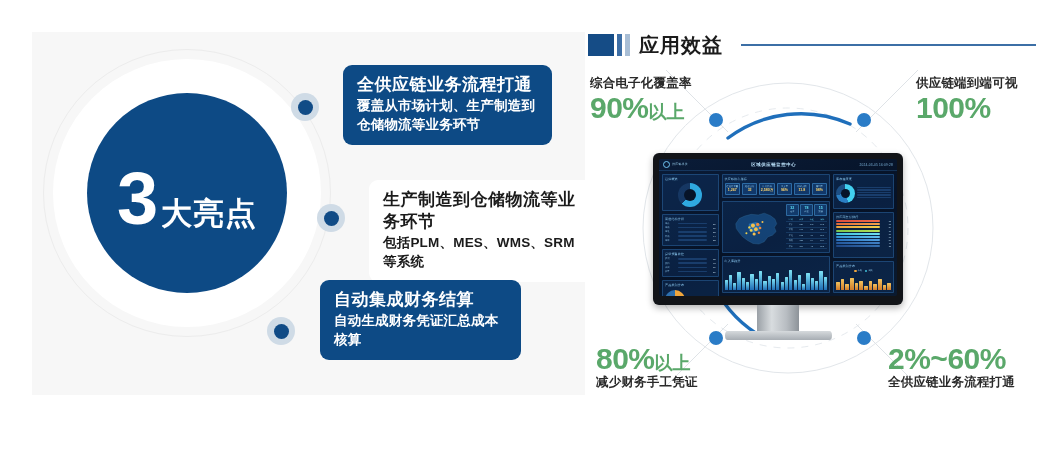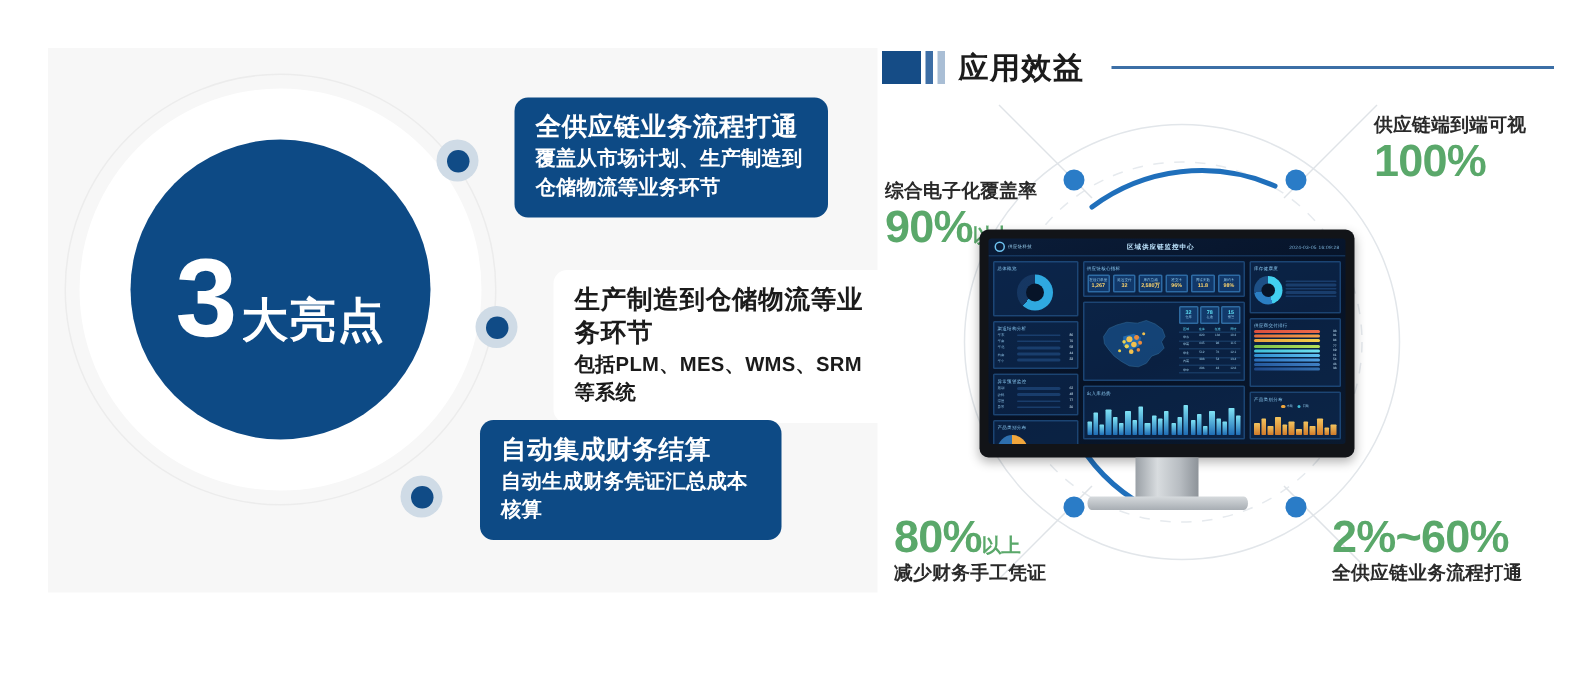--- a/index.html
+++ b/index.html
@@ -97,22 +97,22 @@
     flex:1;height:1.5px;background:#3c6fa6;margin-left:18px;margin-right:2px;
   }
 
   
   .deco{position:absolute;left:0;top:0;width:450px;height:400px;pointer-events:none;}
 
   
   .stat{position:absolute;}
   .stat-label{font-size:12.5px;color:#2a2a2a;font-weight:bold;letter-spacing:0.2px;line-height:1.2;}
   .stat-value{font-size:30px;color:#5aa86a;font-weight:bold;line-height:1.1;letter-spacing:-0.5px;}
-  .stat-value .suffix{font-size:13px;letter-spacing:0;}
-  .stat.s-tl{left:2px;top:56px;margin-top:44px;}
+  .stat-value .suffix{font-size:18px;letter-spacing:0;}
+  .stat.s-tl{left:2px;top:56px;}
   .stat.s-tr{left:328px;top:56px;text-align:left;}
   .stat.s-bl{left:8px;top:322px;}
   .stat.s-br{left:300px;top:322px;}
 
   
   .monitor{position:absolute;left:65px;top:133px;width:268px;height:188px;}
   .screen-bezel{
     position:absolute;left:0;top:0;width:250px;height:152px;
     background:#121418;border-radius:6px;
     padding:6px 6px 9px 6px;box-sizing:border-box;

